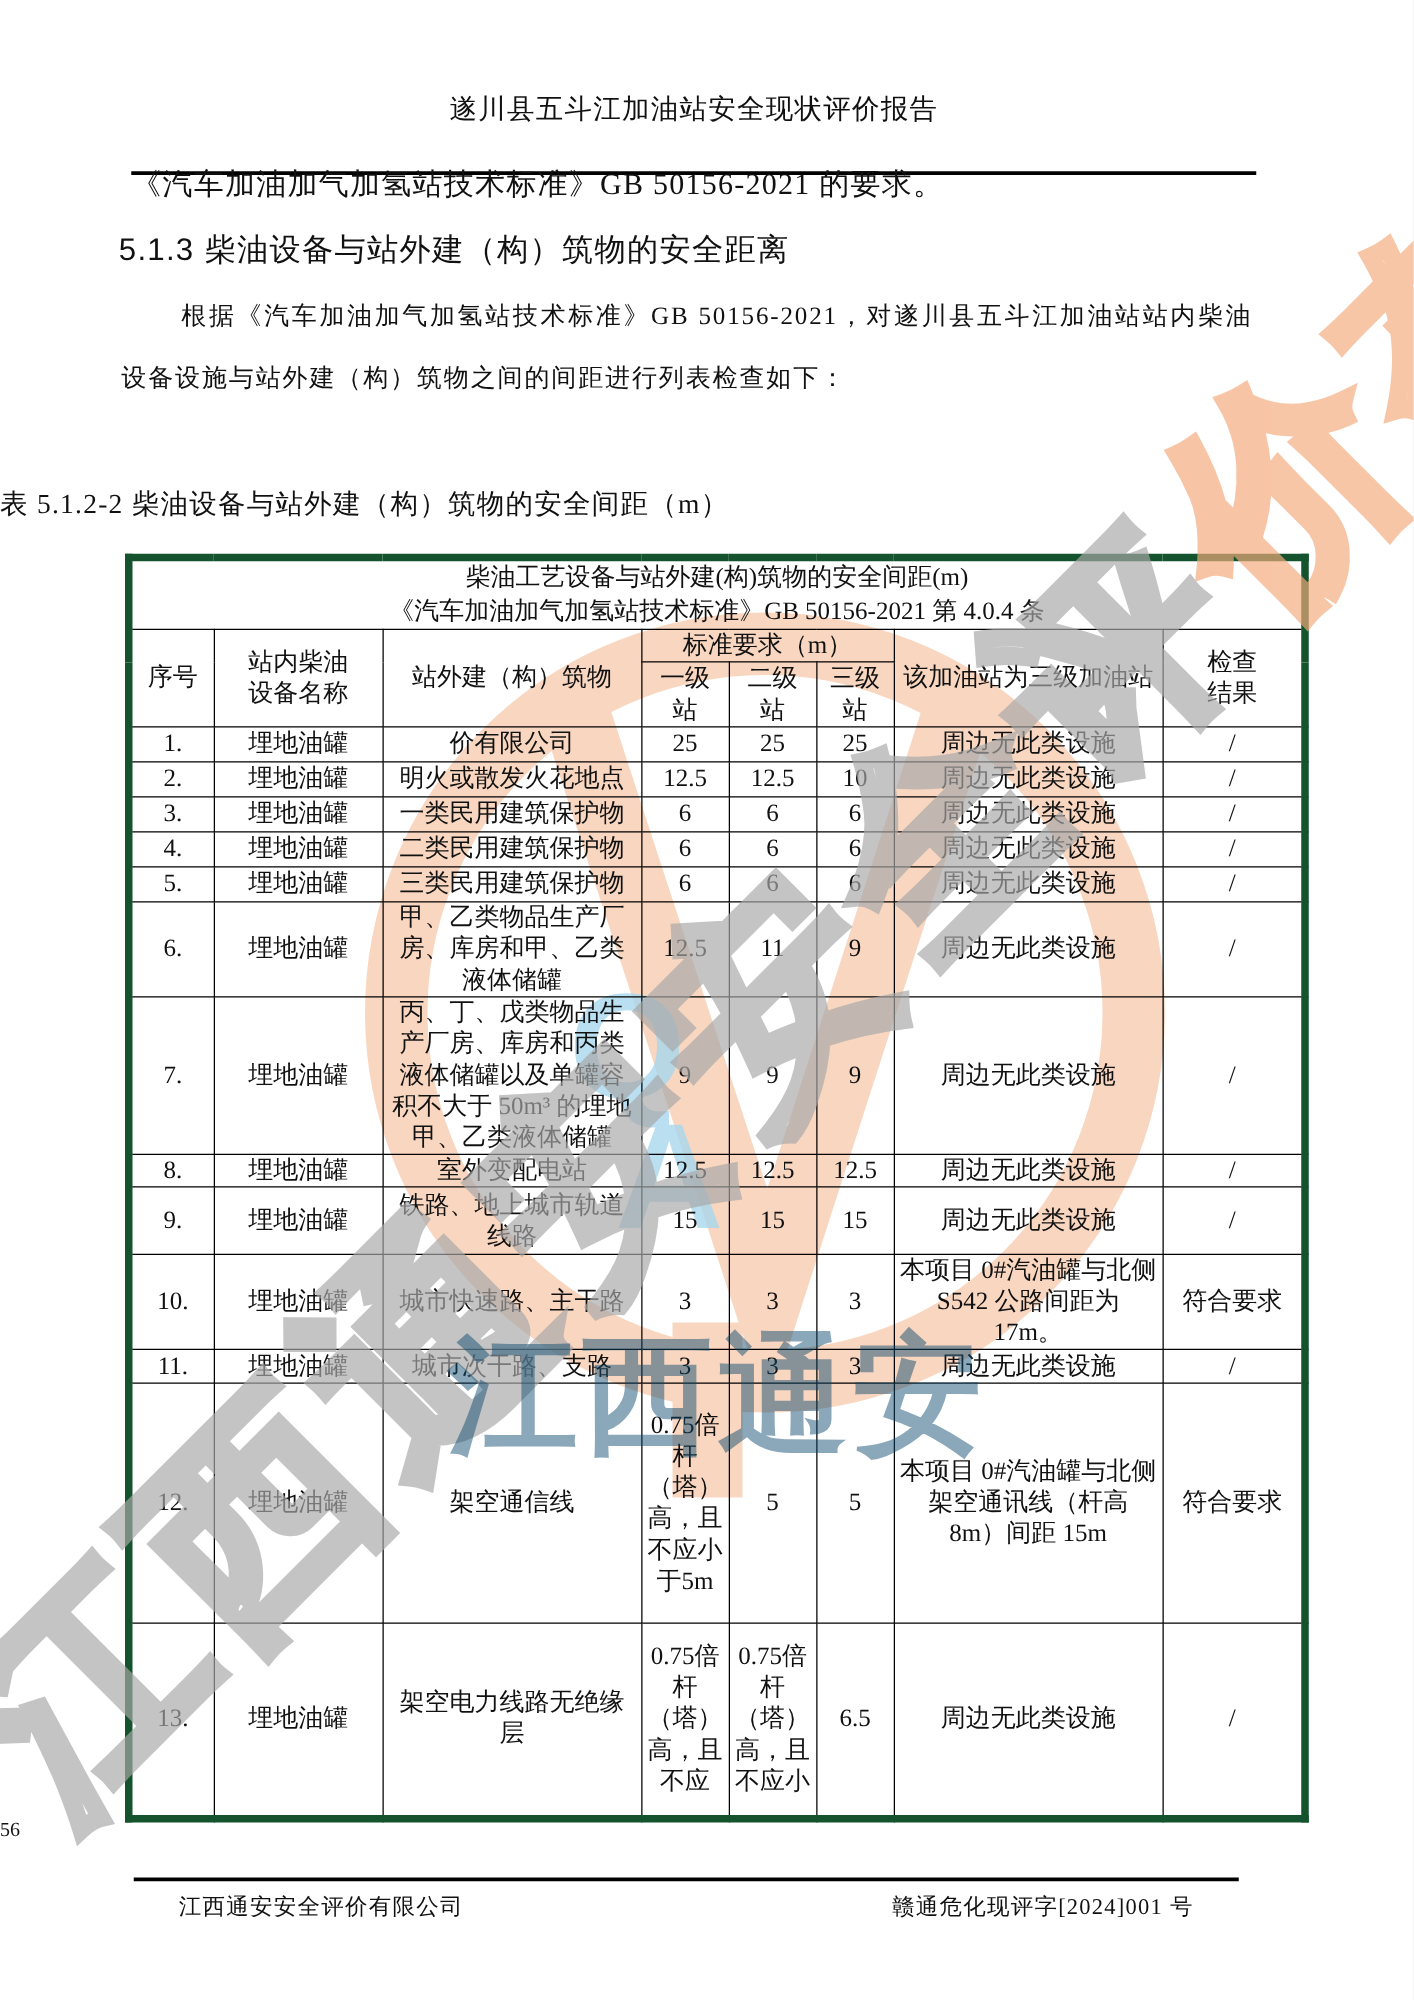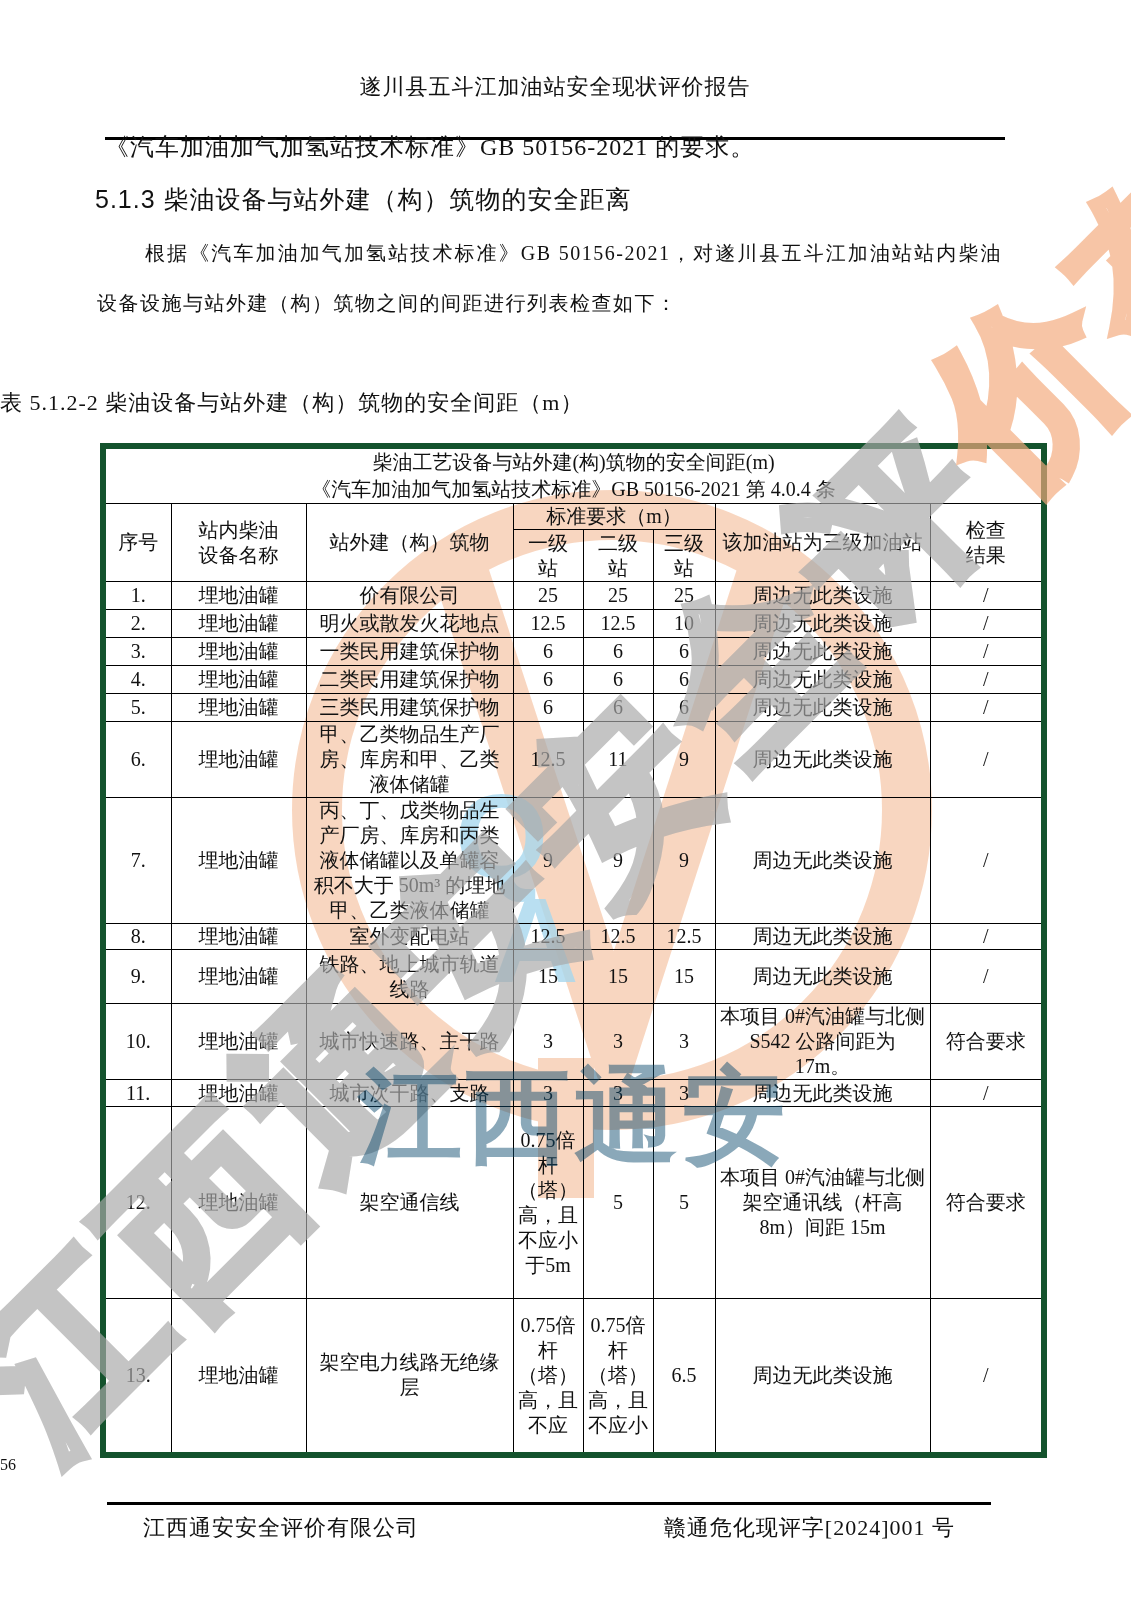--- a/index.html
+++ b/index.html
@@ -44,21 +44,21 @@
   .doc-table td{border:1px solid #000;text-align:center;vertical-align:middle;
     padding:0 4px;overflow:hidden;}
   .doc-table .t-title td{line-height:27px;}
   .pre{white-space:pre-line;}
   .c-sit{padding:0 6px;}
   .c-narrow{padding:0 6px;margin-left:24px;}
   
   .page-num{position:absolute;top:1456px;left:0;width:1090px;text-align:left;font-size:16px;}
   .ftr-rule{position:absolute;top:1502px;left:107px;width:884px;height:3px;background:#000;}
   .ftr-row{position:absolute;top:1513px;left:143px;width:812px;display:flex;
-    justify-content:space-between;font-size:22px;letter-spacing:1px;}
+    justify-content:space-between;font-size:18px;letter-spacing:1px;}
 </style>
 </head>
 <body>
 
 <div class="page">
 
   <svg class="wm-logo" width="1131" height="1600" viewBox="0 0 1131 1600">
     <g opacity="0.55">
       <circle cx="612" cy="810" r="295" fill="none" stroke="#F4B68E" stroke-width="50"></circle>
       <path d="M 452 545 L 614 1040 L 772 550" fill="none" stroke="#F4B68E" stroke-width="55"></path>

